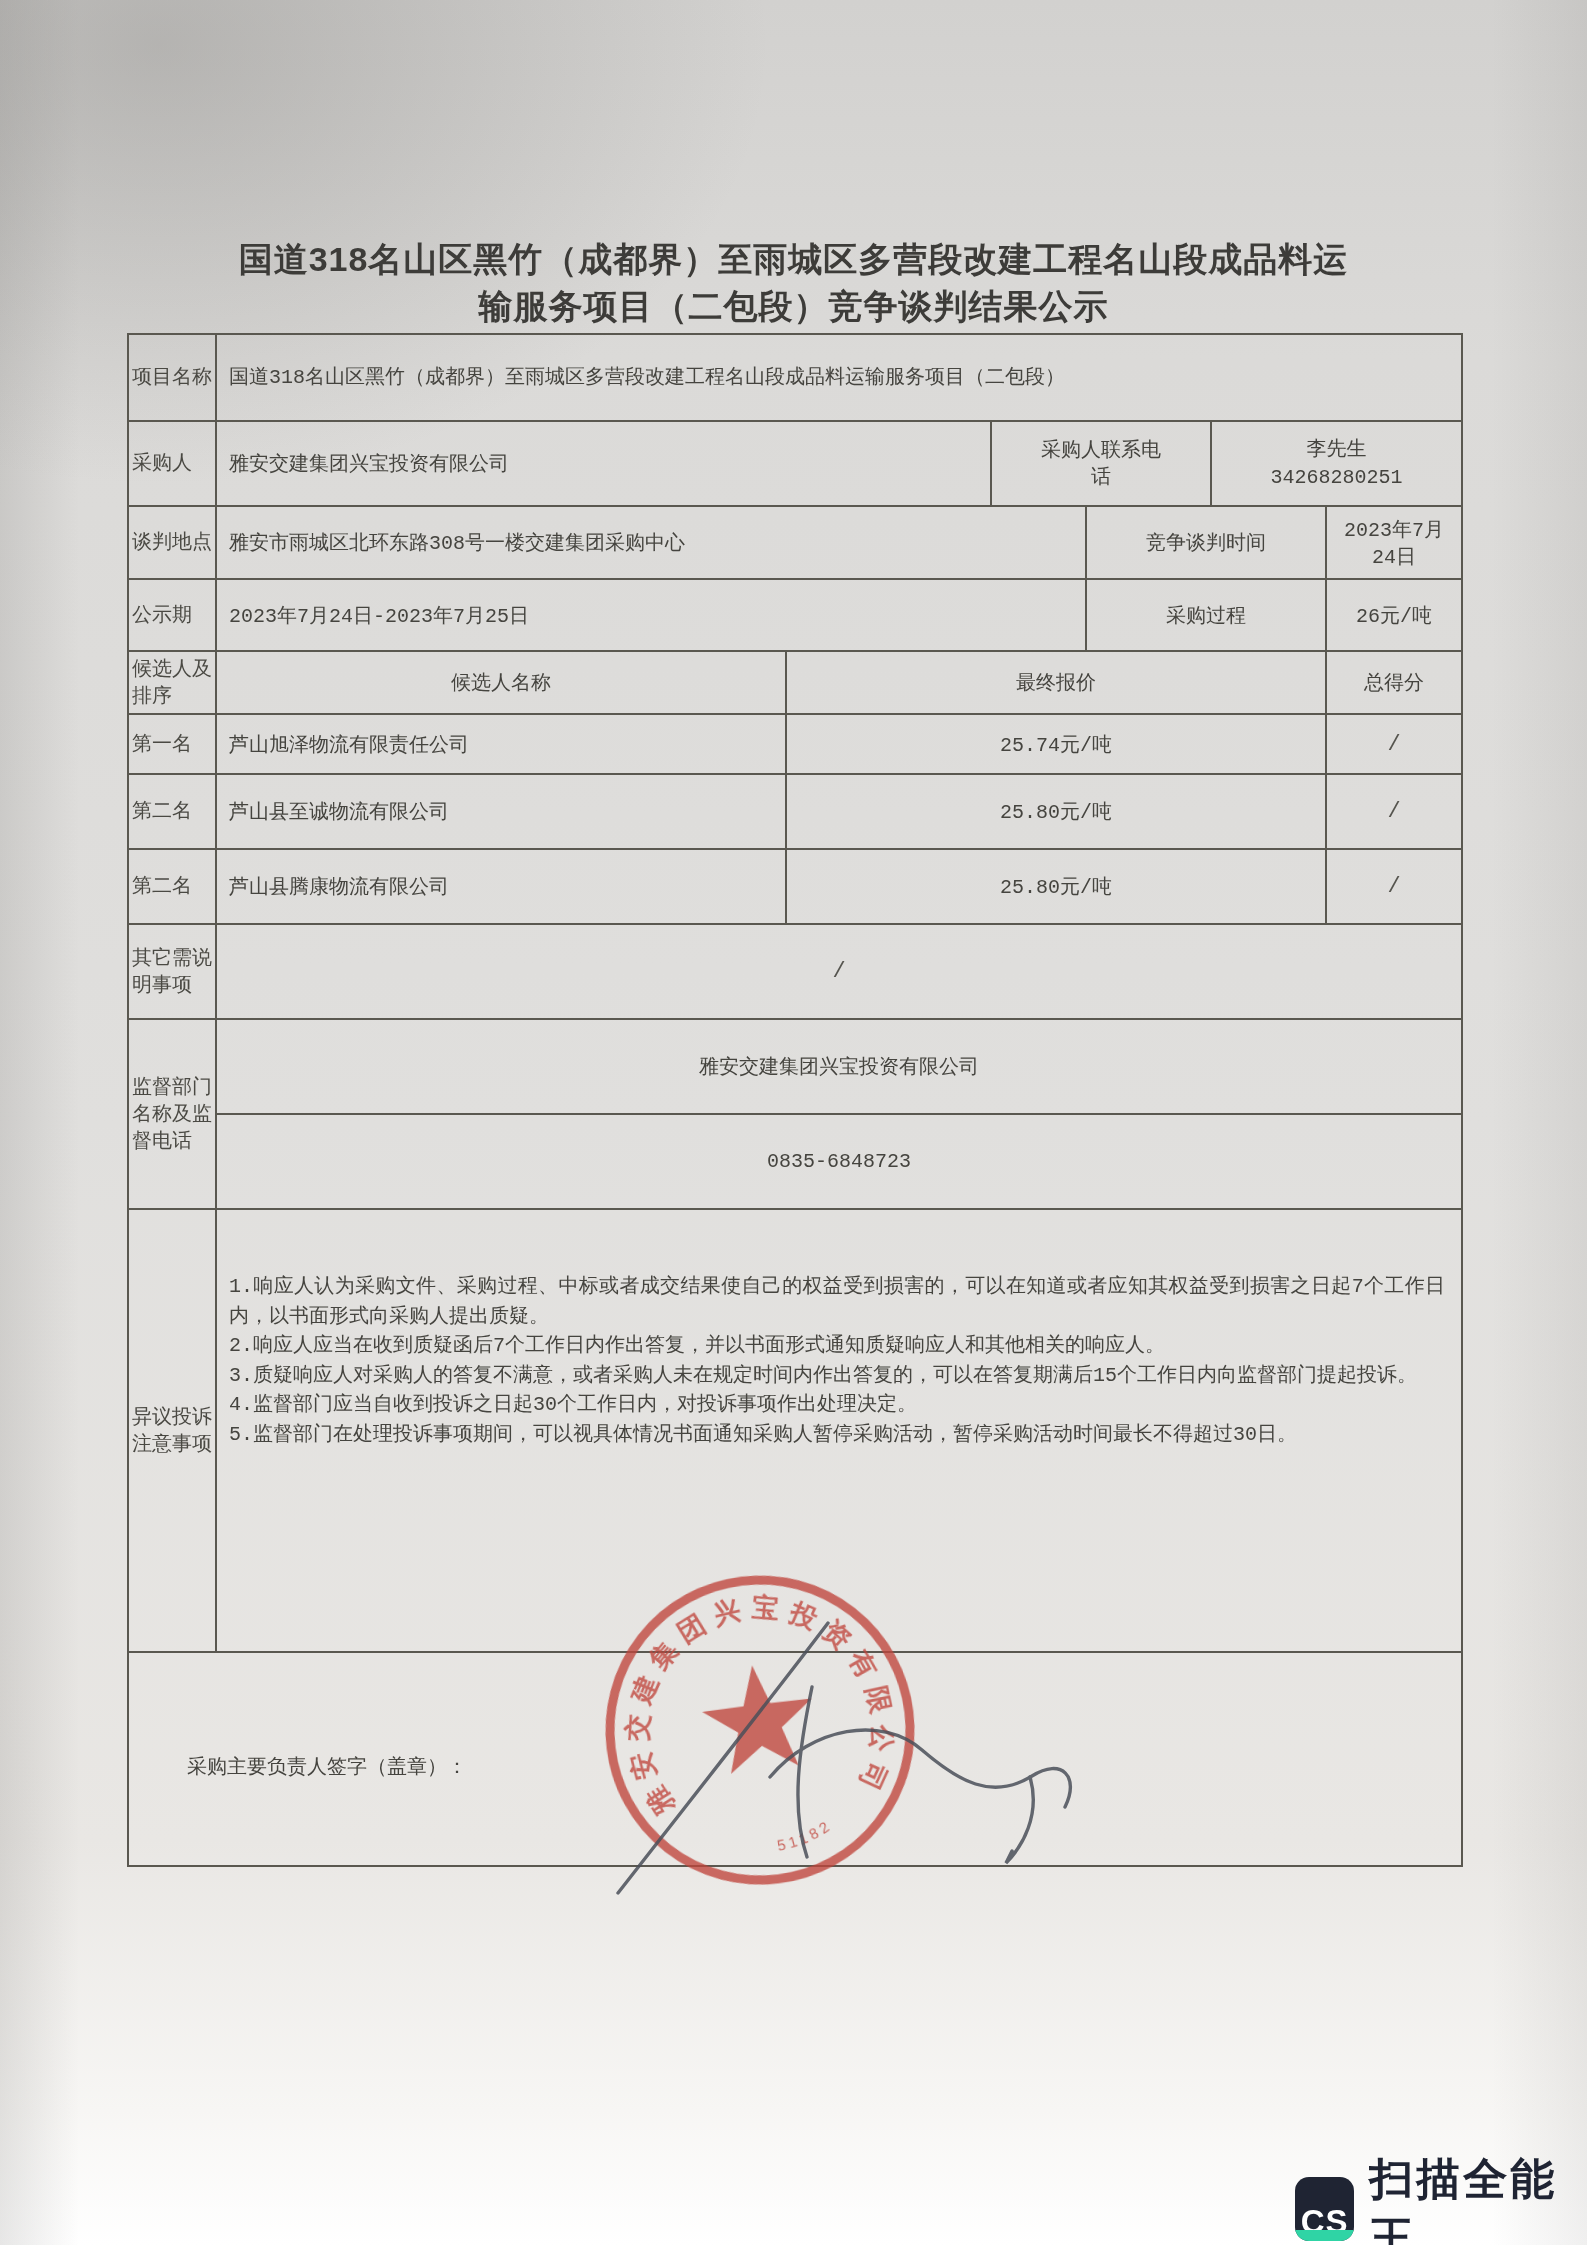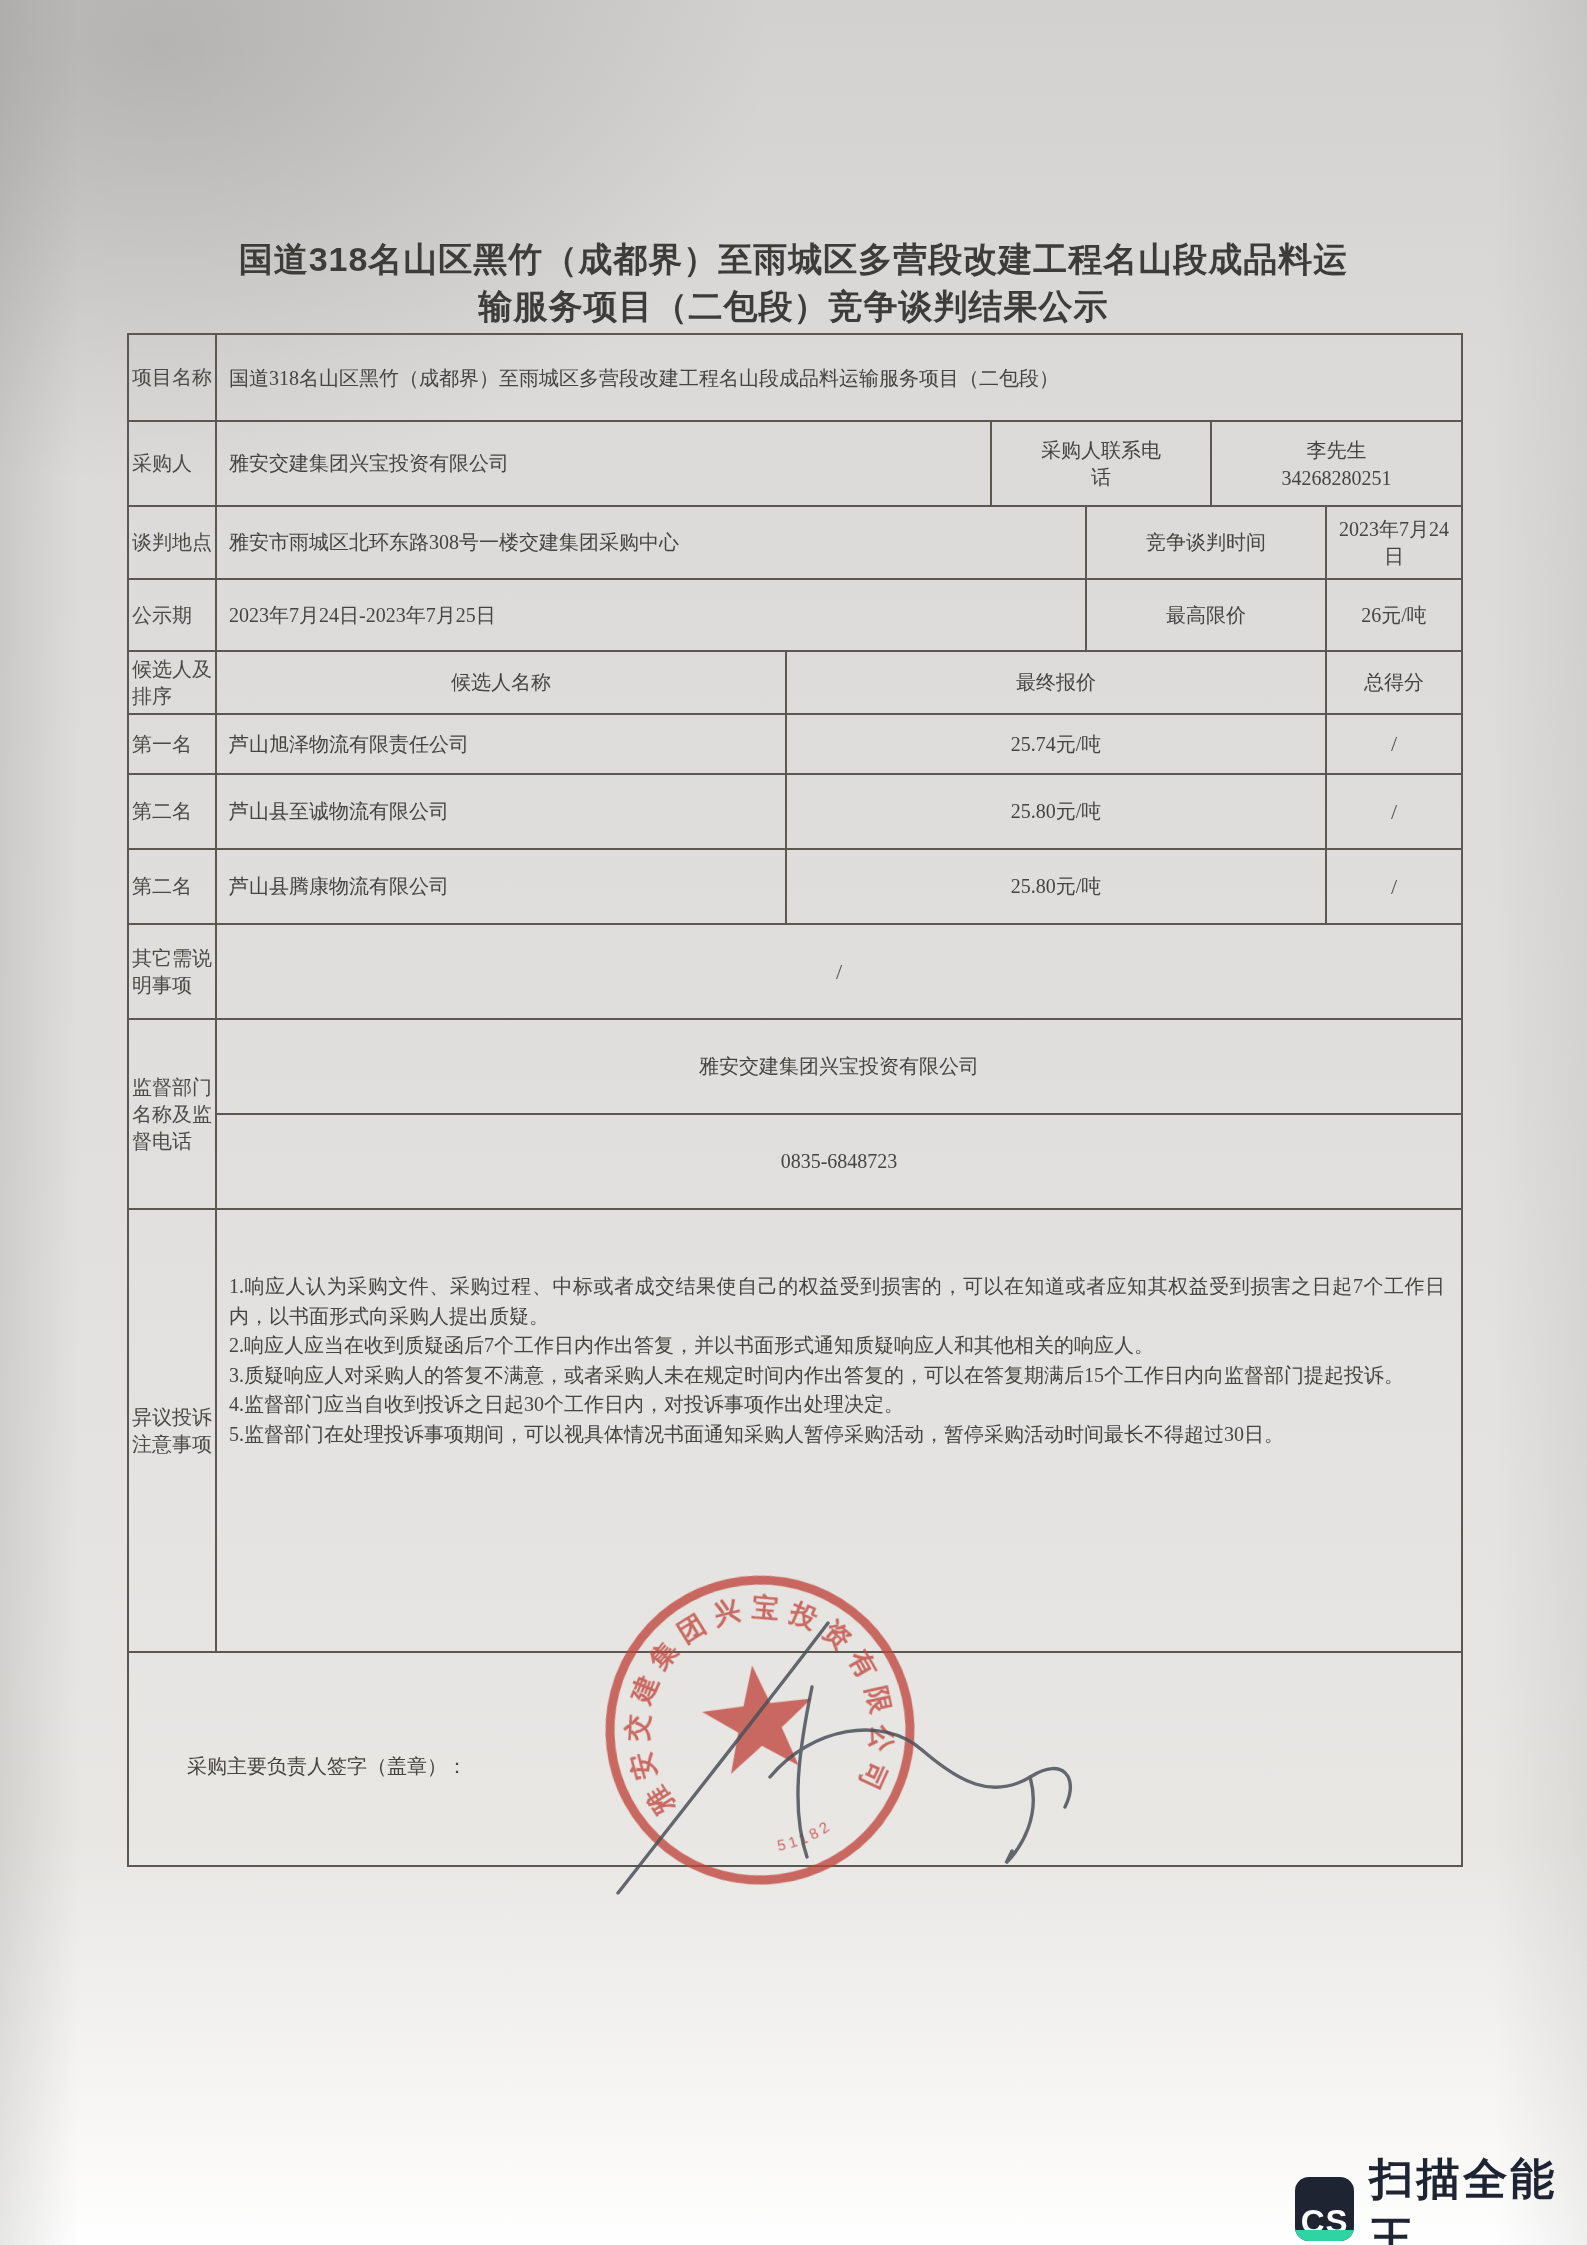--- a/index.html
+++ b/index.html
@@ -22,21 +22,21 @@
     font-weight:700;font-size:34px;line-height:47px;color:#3d3c39;letter-spacing:1px;
   }
   .doc-table{
     position:absolute;left:127px;top:333px;width:1336px;
     border:2px solid #5a5850;
     box-sizing:border-box;
     font-size:20px;
   }
   .trow{display:flex;border-bottom:2px solid #5a5850;box-sizing:border-box;}
   .trow:last-child{border-bottom:none;}
-  .cell{box-sizing:border-box;border-right:2px solid #5a5850;display:flex;align-items:center;overflow:hidden;}
+  .cell{box-sizing:border-box;border-right:2px solid #5a5850;display:flex;align-items:center;overflow:hidden;font-family:Liberation Mono, monospace;}
   .cell:last-child{border-right:none;}
   .lbl{width:88px;flex:0 0 88px;padding:4px 3px;line-height:27px;color:#4a4943;}
   .val-left{justify-content:flex-start;padding:4px 12px;}
   .val-center{justify-content:center;text-align:center;padding:4px 6px;}
   .two-line{flex-direction:column;justify-content:center;line-height:28px;}
   .notes-cell{align-items:flex-start;padding:62px 16px 0 12px;display:block;}
   .notes-cell .note{line-height:29.5px;text-align:justify;}
   .sig-cell{align-items:flex-start;padding:100px 16px 0 58px;display:block;}
   .wrap6{display:inline-block;width:132px;text-align:center;line-height:27px;}
   .slash{font-size:22px;color:#55544e;}
@@ -87,21 +87,21 @@
     <div class="trow" style="height:73px">
       <div class="cell lbl">谈判地点</div>
       <div class="cell val-left" style="flex:0 0 870px">雅安市雨城区北环东路308号一楼交建集团采购中心</div>
       <div class="cell val-center" style="flex:0 0 240px">竞争谈判时间</div>
       <div class="cell val-center" style="flex:1">2023年7月24日</div>
     </div>
 
     <div class="trow" style="height:72px">
       <div class="cell lbl">公示期</div>
       <div class="cell val-left" style="flex:0 0 870px">2023年7月24日-2023年7月25日</div>
-      <div class="cell val-center" style="flex:0 0 240px">最高限价</div>
+      <div class="cell val-center" style="flex:0 0 240px">采购过程</div>
       <div class="cell val-center" style="flex:1">26元/吨</div>
     </div>
 
     <div class="trow" style="height:63px">
       <div class="cell lbl">候选人及排序</div>
       <div class="cell val-center" style="flex:0 0 570px">候选人名称</div>
       <div class="cell val-center" style="flex:0 0 540px">最终报价</div>
       <div class="cell val-center" style="flex:1">总得分</div>
     </div>
 

